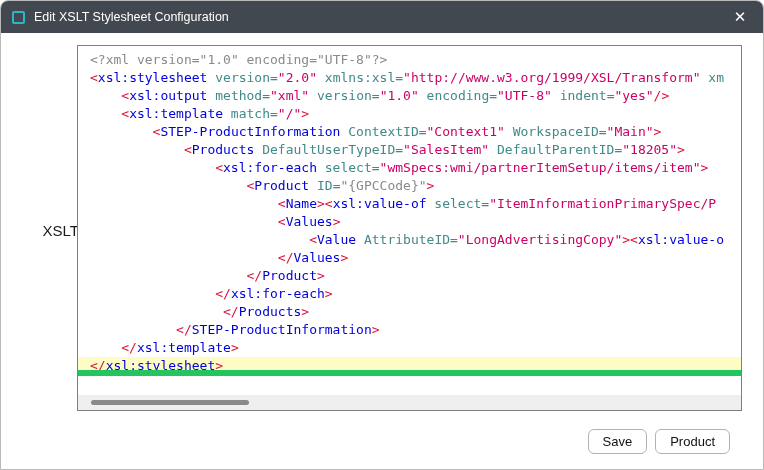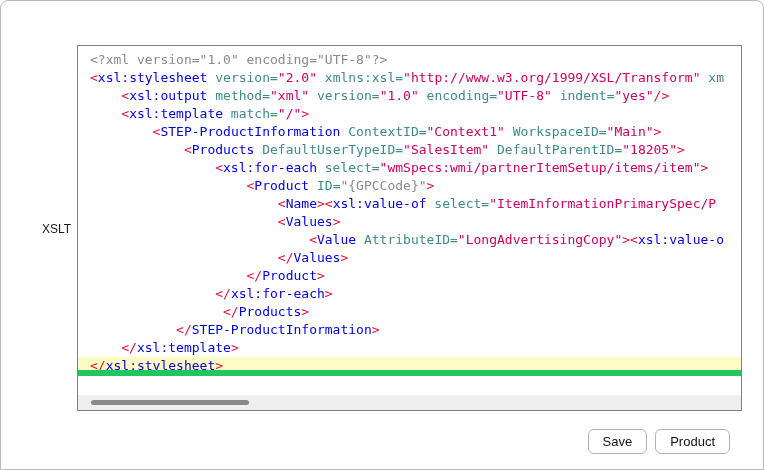--- a/index.html
+++ b/index.html
@@ -39,23 +39,23 @@
     margin-left: auto;
     width: 46px; height: 32px;
     display: flex; align-items: center; justify-content: center;
     color: #ffffff; font-size: 15px; font-weight: 300;
     cursor: default;
   }
 
   
   .field-label {
     position: absolute;
-    top: 221px; left: 4px; width: 66px;
+    top: 221px; left: 12px; width: 66px;
     text-align: right;
-    font-size: 12px;
+    font-size: 15px;
     color: #1a1a1a;
   }
 
   
   .editor {
     position: absolute;
     left: 76px; top: 44px;
     width: 665px; height: 366px;
     border: 1px solid #7f7f7f;
     background: #ffffff;
@@ -107,20 +107,27 @@
     color: #111111;
     display: flex; align-items: center; justify-content: center;
     cursor: default;
   }
 </style>
 </head>
 <body>
 
 <div class="window">
 
+  <div class="titlebar">
+    <div class="app-icon"></div>
+    <div class="titlebar-title">Edit XSLT Stylesheet Configuration</div>
+    <div class="close-button">
+      <span>✕</span>
+    </div>
+  </div>
 
   <div class="field-label">XSLT</div>
 
   <div class="editor">
     <div class="code-lines"><div class="code-line" style="padding-left: calc(0ch + 12px);"><span class="tk-m">&lt;?xml version="1.0" encoding="UTF-8"?&gt;</span></div><div class="code-line" style="padding-left: calc(0ch + 12px);"><span class="tk-d">&lt;</span><span class="tk-t">xsl:stylesheet</span><span class="tk-a"> version=</span><span class="tk-v">"2.0"</span><span class="tk-a"> xmlns:xsl=</span><span class="tk-v">"http://www.w3.org/1999/XSL/Transform"</span><span class="tk-a"> xm</span></div><div class="code-line" style="padding-left: calc(4ch + 12px);"><span class="tk-d">&lt;</span><span class="tk-t">xsl:output</span><span class="tk-a"> method=</span><span class="tk-v">"xml"</span><span class="tk-a"> version=</span><span class="tk-v">"1.0"</span><span class="tk-a"> encoding=</span><span class="tk-v">"UTF-8"</span><span class="tk-a"> indent=</span><span class="tk-v">"yes"</span><span class="tk-d">/&gt;</span></div><div class="code-line" style="padding-left: calc(4ch + 12px);"><span class="tk-d">&lt;</span><span class="tk-t">xsl:template</span><span class="tk-a"> match=</span><span class="tk-v">"/"</span><span class="tk-d">&gt;</span></div><div class="code-line" style="padding-left: calc(8ch + 12px);"><span class="tk-d">&lt;</span><span class="tk-t">STEP-ProductInformation</span><span class="tk-a"> ContextID=</span><span class="tk-v">"Context1"</span><span class="tk-a"> WorkspaceID=</span><span class="tk-v">"Main"</span><span class="tk-d">&gt;</span></div><div class="code-line" style="padding-left: calc(12ch + 12px);"><span class="tk-d">&lt;</span><span class="tk-t">Products</span><span class="tk-a"> DefaultUserTypeID=</span><span class="tk-v">"SalesItem"</span><span class="tk-a"> DefaultParentID=</span><span class="tk-v">"18205"</span><span class="tk-d">&gt;</span></div><div class="code-line" style="padding-left: calc(16ch + 12px);"><span class="tk-d">&lt;</span><span class="tk-t">xsl:for-each</span><span class="tk-a"> select=</span><span class="tk-v">"wmSpecs:wmi/partnerItemSetup/items/item"</span><span class="tk-d">&gt;</span></div><div class="code-line" style="padding-left: calc(20ch + 12px);"><span class="tk-d">&lt;</span><span class="tk-t">Product</span><span class="tk-a"> ID=</span><span class="tk-m">"{GPCCode}"</span><span class="tk-d">&gt;</span></div><div class="code-line" style="padding-left: calc(24ch + 12px);"><span class="tk-d">&lt;</span><span class="tk-t">Name</span><span class="tk-d">&gt;&lt;</span><span class="tk-t">xsl:value-of</span><span class="tk-a"> select=</span><span class="tk-v">"ItemInformationPrimarySpec/P</span></div><div class="code-line" style="padding-left: calc(24ch + 12px);"><span class="tk-d">&lt;</span><span class="tk-t">Values</span><span class="tk-d">&gt;</span></div><div class="code-line" style="padding-left: calc(28ch + 12px);"><span class="tk-d">&lt;</span><span class="tk-t">Value</span><span class="tk-a"> AttributeID=</span><span class="tk-v">"LongAdvertisingCopy"</span><span class="tk-d">&gt;&lt;</span><span class="tk-t">xsl:value-o</span></div><div class="code-line" style="padding-left: calc(24ch + 12px);"><span class="tk-d">&lt;/</span><span class="tk-t">Values</span><span class="tk-d">&gt;</span></div><div class="code-line" style="padding-left: calc(20ch + 12px);"><span class="tk-d">&lt;/</span><span class="tk-t">Product</span><span class="tk-d">&gt;</span></div><div class="code-line" style="padding-left: calc(16ch + 12px);"><span class="tk-d">&lt;/</span><span class="tk-t">xsl:for-each</span><span class="tk-d">&gt;</span></div><div class="code-line" style="padding-left: calc(17ch + 12px);"><span class="tk-d">&lt;/</span><span class="tk-t">Products</span><span class="tk-d">&gt;</span></div><div class="code-line" style="padding-left: calc(11ch + 12px);"><span class="tk-d">&lt;/</span><span class="tk-t">STEP-ProductInformation</span><span class="tk-d">&gt;</span></div><div class="code-line" style="padding-left: calc(4ch + 12px);"><span class="tk-d">&lt;/</span><span class="tk-t">xsl:template</span><span class="tk-d">&gt;</span></div><div class="code-line hl" style="padding-left: calc(0ch + 12px);"><span class="tk-d">&lt;/</span><span class="tk-t">xsl:stylesheet</span><span class="tk-d">&gt;</span></div></div>
     <div class="hscrollbar">
       <div class="hscroll-thumb"></div>
     </div>
   </div>
 

